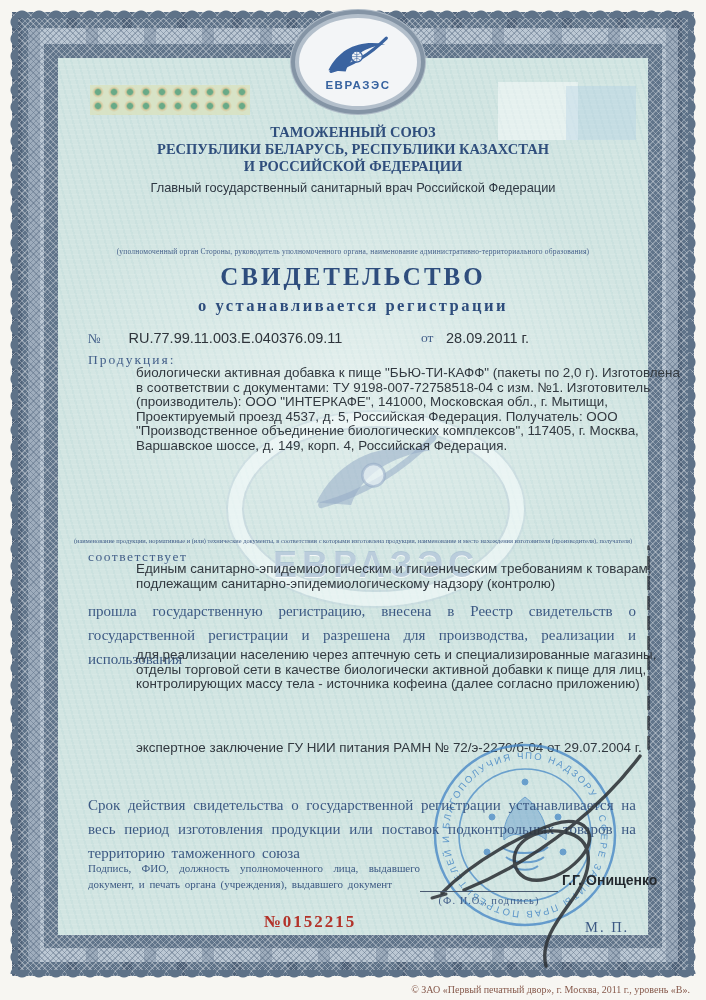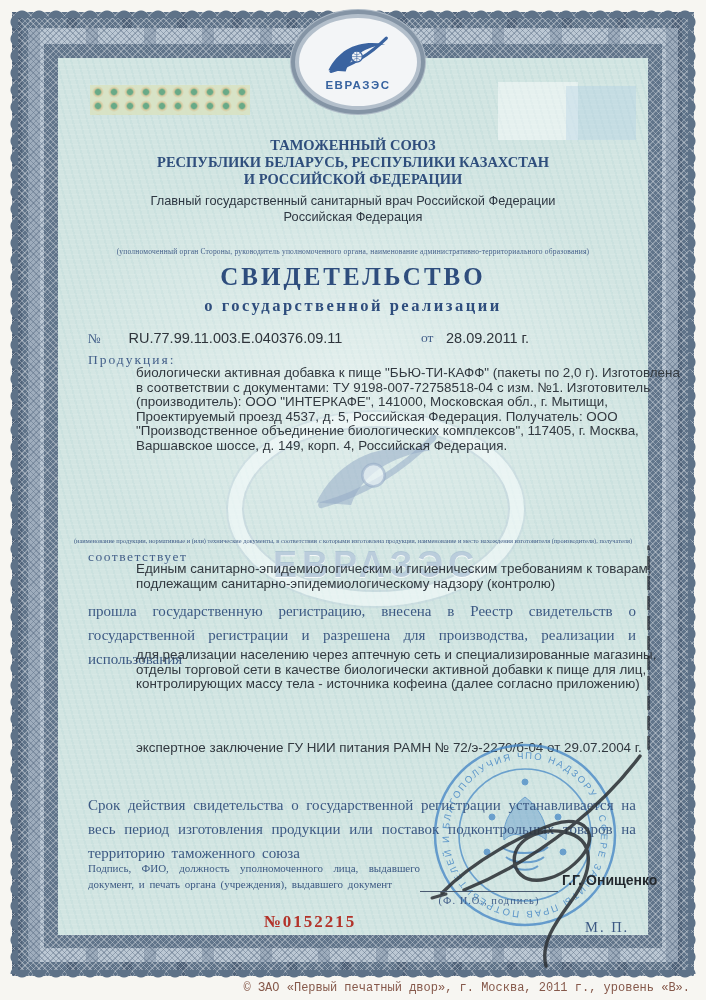--- a/index.html
+++ b/index.html
@@ -50,21 +50,21 @@
   .numrow{font-size:14.5px;}
   .numrow .lbl{color:#44608a;font-size:13.5px;}
   .numrow .val{font-family:"Liberation Sans",sans-serif;color:#2e343b;}
   .field-label{font-size:13.5px;letter-spacing:2px;color:#44608a;}
   .typed-par{font-size:13.4px;line-height:14.6px;margin-left:48px;}
   .serif-par{font-size:15px;line-height:24px;color:#3c5983;text-align:justify;}
   .sig-caption{font-size:10.5px;color:#44608a;letter-spacing:1px;}
   .signer{font-family:"Liberation Sans",sans-serif;font-weight:bold;font-size:14px;color:#23282e;}
   .serial{font-size:17px;letter-spacing:2px;color:#b3332a;font-weight:bold;}
   .mp{font-size:14.5px;letter-spacing:2px;color:#3c5983;}
-  .footer-note{font-family:Liberation Mono, monospace;font-size:12px;color:#86594b;margin-top:32px;}
+  .footer-note{font-family:Liberation Serif, serif;font-size:10px;color:#86594b;margin-top:32px;}
   
   .emblem{left:299px;top:18px;width:118px;height:88px;border-radius:50%;
     background:#f3f5f7;box-shadow:0 0 0 4px #b3bfcb, 0 0 0 8px #8494a5, 0 0 0 9px #aebaC6;
     display:flex;flex-direction:column;align-items:center;justify-content:center;z-index:5;}
   .emblem .ename{font-family:"Liberation Sans",sans-serif;font-weight:bold;font-size:11.5px;
     letter-spacing:1.5px;color:#3763a0;margin-top:-4px;}
   
   .holo{left:90px;top:85px;width:160px;height:30px;opacity:.9;background-color:#d9e3c4;
     background-image:radial-gradient(circle 5px at 8px 7px, #5ea47e 2.5px, #d9c89a 4px, rgba(0,0,0,0) 6px);
     background-size:16px 14px;}
@@ -108,33 +108,32 @@
         <path d="M49,38 h18 M58,29 v18 M52,32 c4,4 8,4 12,0 M52,44 c4,-4 8,-4 12,0" stroke="#3a63a0" stroke-width="1" fill="none"></path>
       </svg>
     </span>
     <span class="ename">ЕВРАЗЭС</span>
   </div>
 
   <div class="abs holo"></div>
   <div class="abs patch-w"></div>
   <div class="abs patch-b"></div>
 
-  <div class="abs center" style="left:66px;top:137px;width:574px;">
+  <div class="abs center" style="left:66px;top:124px;width:574px;">
     <div class="hdr-line">ТАМОЖЕННЫЙ СОЮЗ</div>
     <div class="hdr-line">РЕСПУБЛИКИ БЕЛАРУСЬ, РЕСПУБЛИКИ КАЗАХСТАН</div>
     <div class="hdr-line">И РОССИЙСКОЙ ФЕДЕРАЦИИ</div>
     <div style="height:5px;"></div>
     <div class="agency-line">Главный государственный санитарный врач Российской Федерации</div>
-    <div class="agency-line">Российская Федерация</div>
   </div>
 
   <div class="abs center tiny-note" style="left:70px;top:247px;width:566px;">(уполномоченный орган Стороны, руководитель уполномоченного органа, наименование административно-территориального образования)</div>
 
   <div class="abs center doc-title" style="left:66px;top:263px;width:574px;">СВИДЕТЕЛЬСТВО</div>
-  <div class="abs center doc-subtitle" style="left:66px;top:296px;width:574px;">о государственной реализации</div>
+  <div class="abs center doc-subtitle" style="left:66px;top:296px;width:574px;">о устанавливается регистрации</div>
 
   <div class="abs numrow" style="left:88px;top:330px;width:548px;">
     <span class="lbl">№</span>
     <span class="val" style="margin-left:24px;">RU.77.99.11.003.Е.040376.09.11</span>
     <span class="lbl" style="position:absolute;left:333px;">от</span>
     <span class="val" style="position:absolute;left:358px;">28.09.2011 г.</span>
   </div>
 
   <div class="abs field-label" style="left:88px;top:352px;">Продукция:</div>
   <div class="abs typed typed-par" style="left:88px;top:366px;width:550px;z-index:2;">биологически активная добавка к пище "БЬЮ-ТИ-КАФФ" (пакеты по 2,0 г). Изготовлена в соответствии с документами: ТУ 9198-007-72758518-04 с изм. №1. Изготовитель (производитель): ООО "ИНТЕРКАФЕ", 141000, Московская обл., г. Мытищи, Проектируемый проезд 4537, д. 5, Российская Федерация.  Получатель: ООО "Производственное объединение биологических комплексов", 117405, г. Москва, Варшавское шоссе, д. 149, корп. 4, Российская Федерация.</div>

